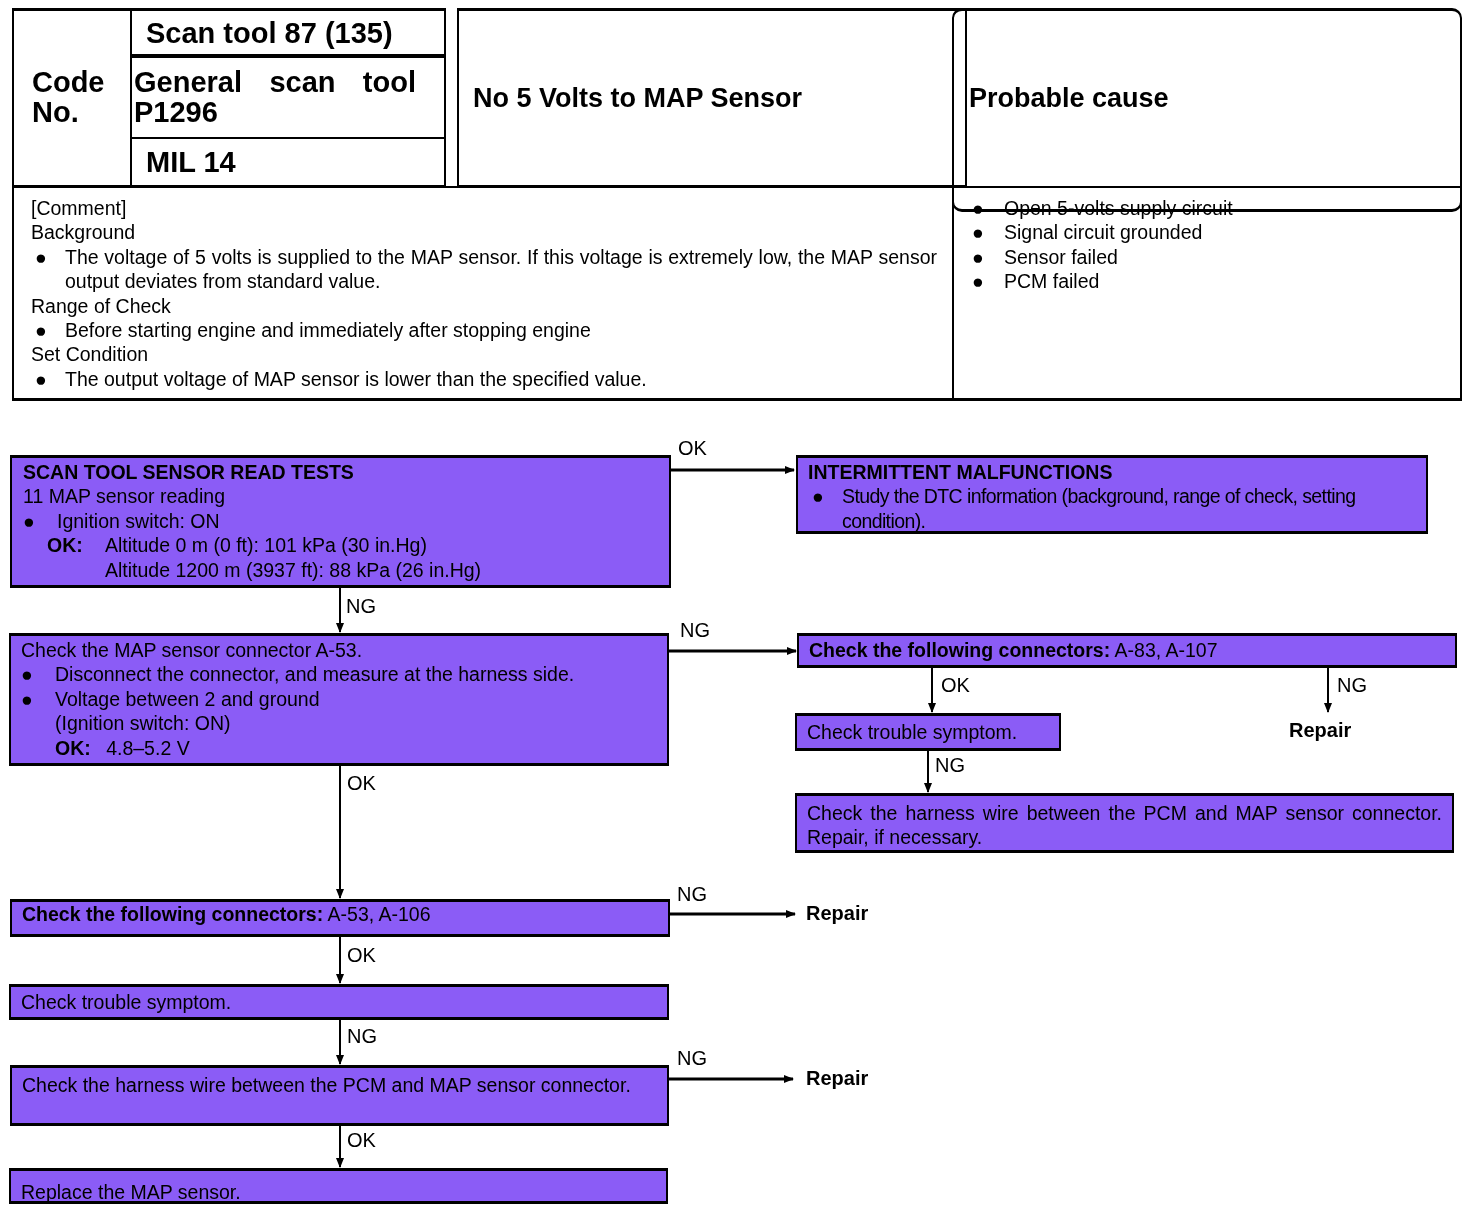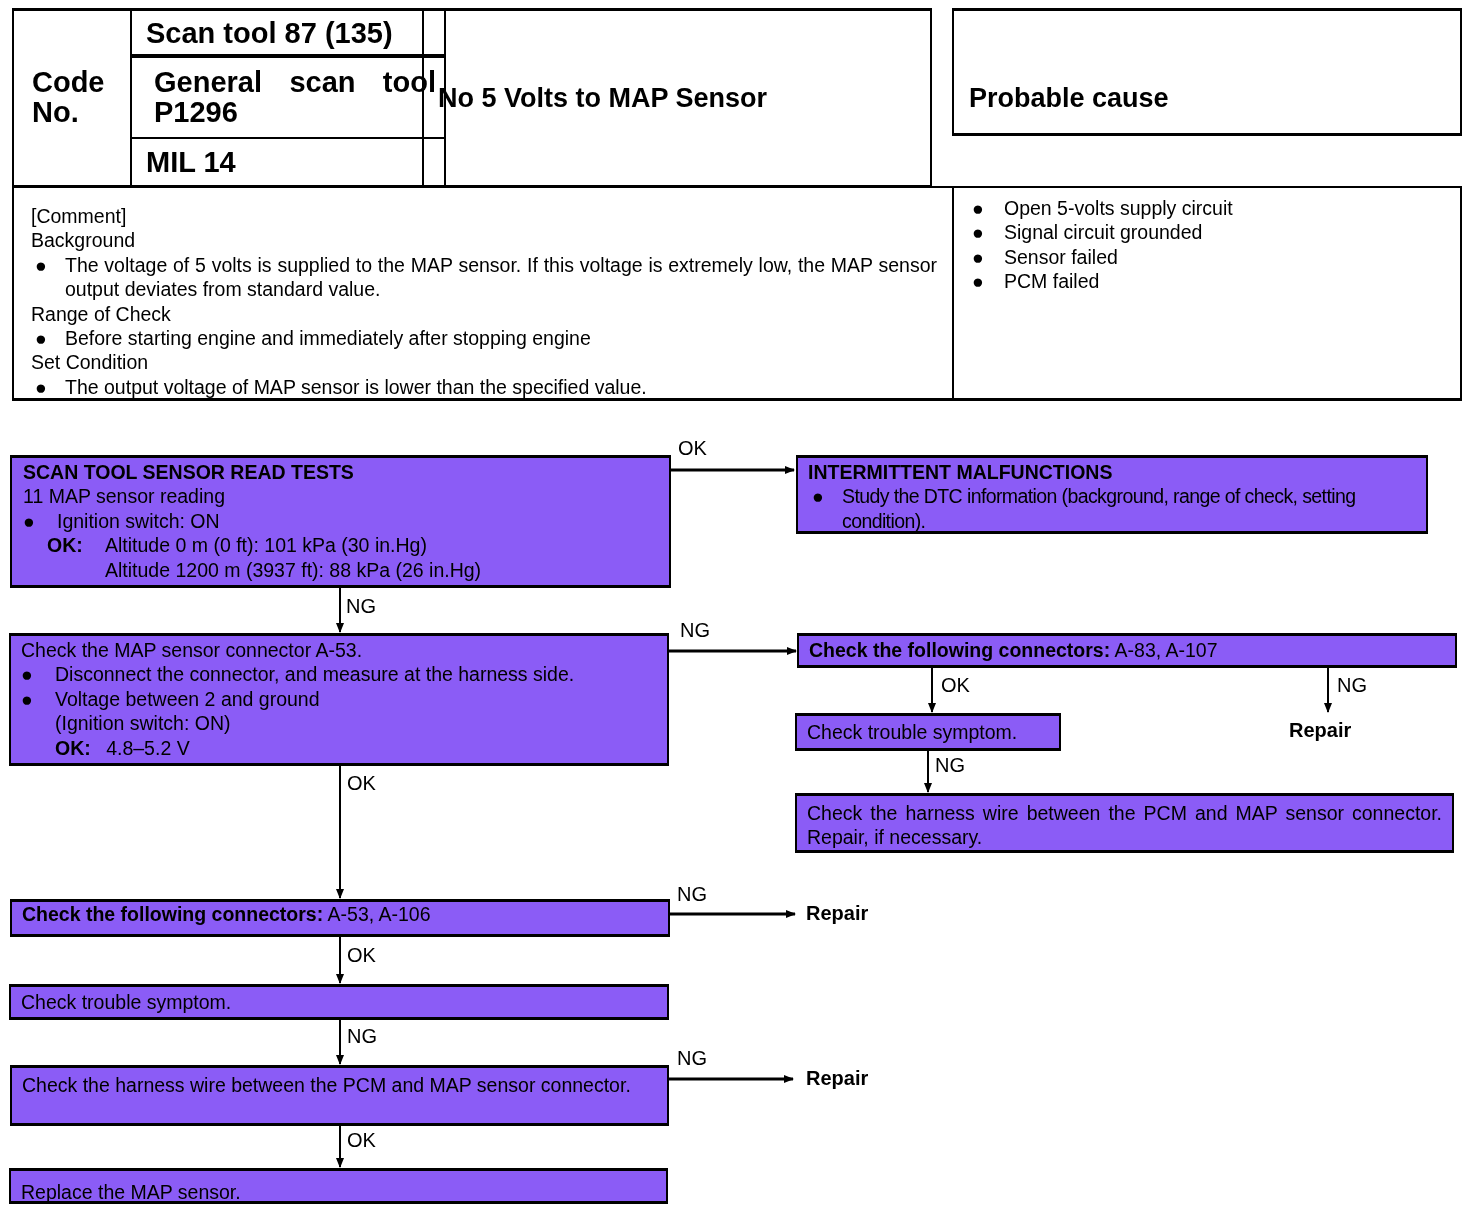--- a/index.html
+++ b/index.html
@@ -34,40 +34,40 @@
       <div>Code</div>
       <div>No.</div>
     </div>
   </div>
 
   <div class="cell" style="left:118px; top:0; width:316px; height:50px; border-top-width:3px;">
     <div class="big" style="position:absolute; left:14px; top:7px;">Scan tool 87 (135)</div>
   </div>
 
   <div class="cell" style="left:118px; top:46px; width:316px; height:85px; border-top-width:3px;">
-    <div class="big" style="position:absolute; left:22px; top:10px; width:282px;">
+    <div class="big" style="position:absolute; left:2px; top:10px; width:282px;">
       <div class="just">General scan tool</div>
       <div>P1296</div>
     </div>
   </div>
 
   <div class="cell" style="left:118px; top:129px; width:316px; height:51px; border-bottom-width:3px;">
     <div class="big" style="position:absolute; left:14px; top:8px;">MIL 14</div>
   </div>
 
-  <div class="cell" style="left:410px; top:0; width:510px; height:180px; border-top-width:3px; border-bottom-width:3px;">
+  <div class="cell" style="left:445px; top:0; width:510px; height:180px; border-top-width:3px; border-bottom-width:3px;">
     <div class="hdr-txt" style="position:absolute; left:14px; top:72px;">No 5 Volts to MAP Sensor</div>
   </div>
 
-  <div class="cell" style="left:940px; top:0; width:510px; height:128px; border-top-width:3px; border-bottom-width:3px;">
+  <div class="cell" style="left:940px; top:0; width:510px; height:204px; border-top-width:3px; border-bottom-width:3px;border-radius:10px;">
     <div class="hdr-txt" style="position:absolute; left:15px; top:72px;">Probable cause</div>
   </div>
 
   <div class="cell" style="left:0; top:178px; width:942px; height:215px; border-bottom-width:3px;">
-    <div class="body-txt" style="position:absolute; left:17px; top:16px; width:906px;">
+    <div class="body-txt" style="position:absolute; left:17px; top:8px; width:906px;">
       <div>[Comment]</div>
       <div>Background</div>
       <div class="bl">
         <span class="dot">●</span>
         <span class="t" style="text-align:justify;">The voltage of 5 volts is supplied to the MAP sensor. If this voltage is extremely low, the MAP sensor output deviates from standard value.</span>
       </div>
       <div>Range of Check</div>
       <div class="bl">
         <span class="dot">●</span>
         <span class="t">Before starting engine and immediately after stopping engine</span>

